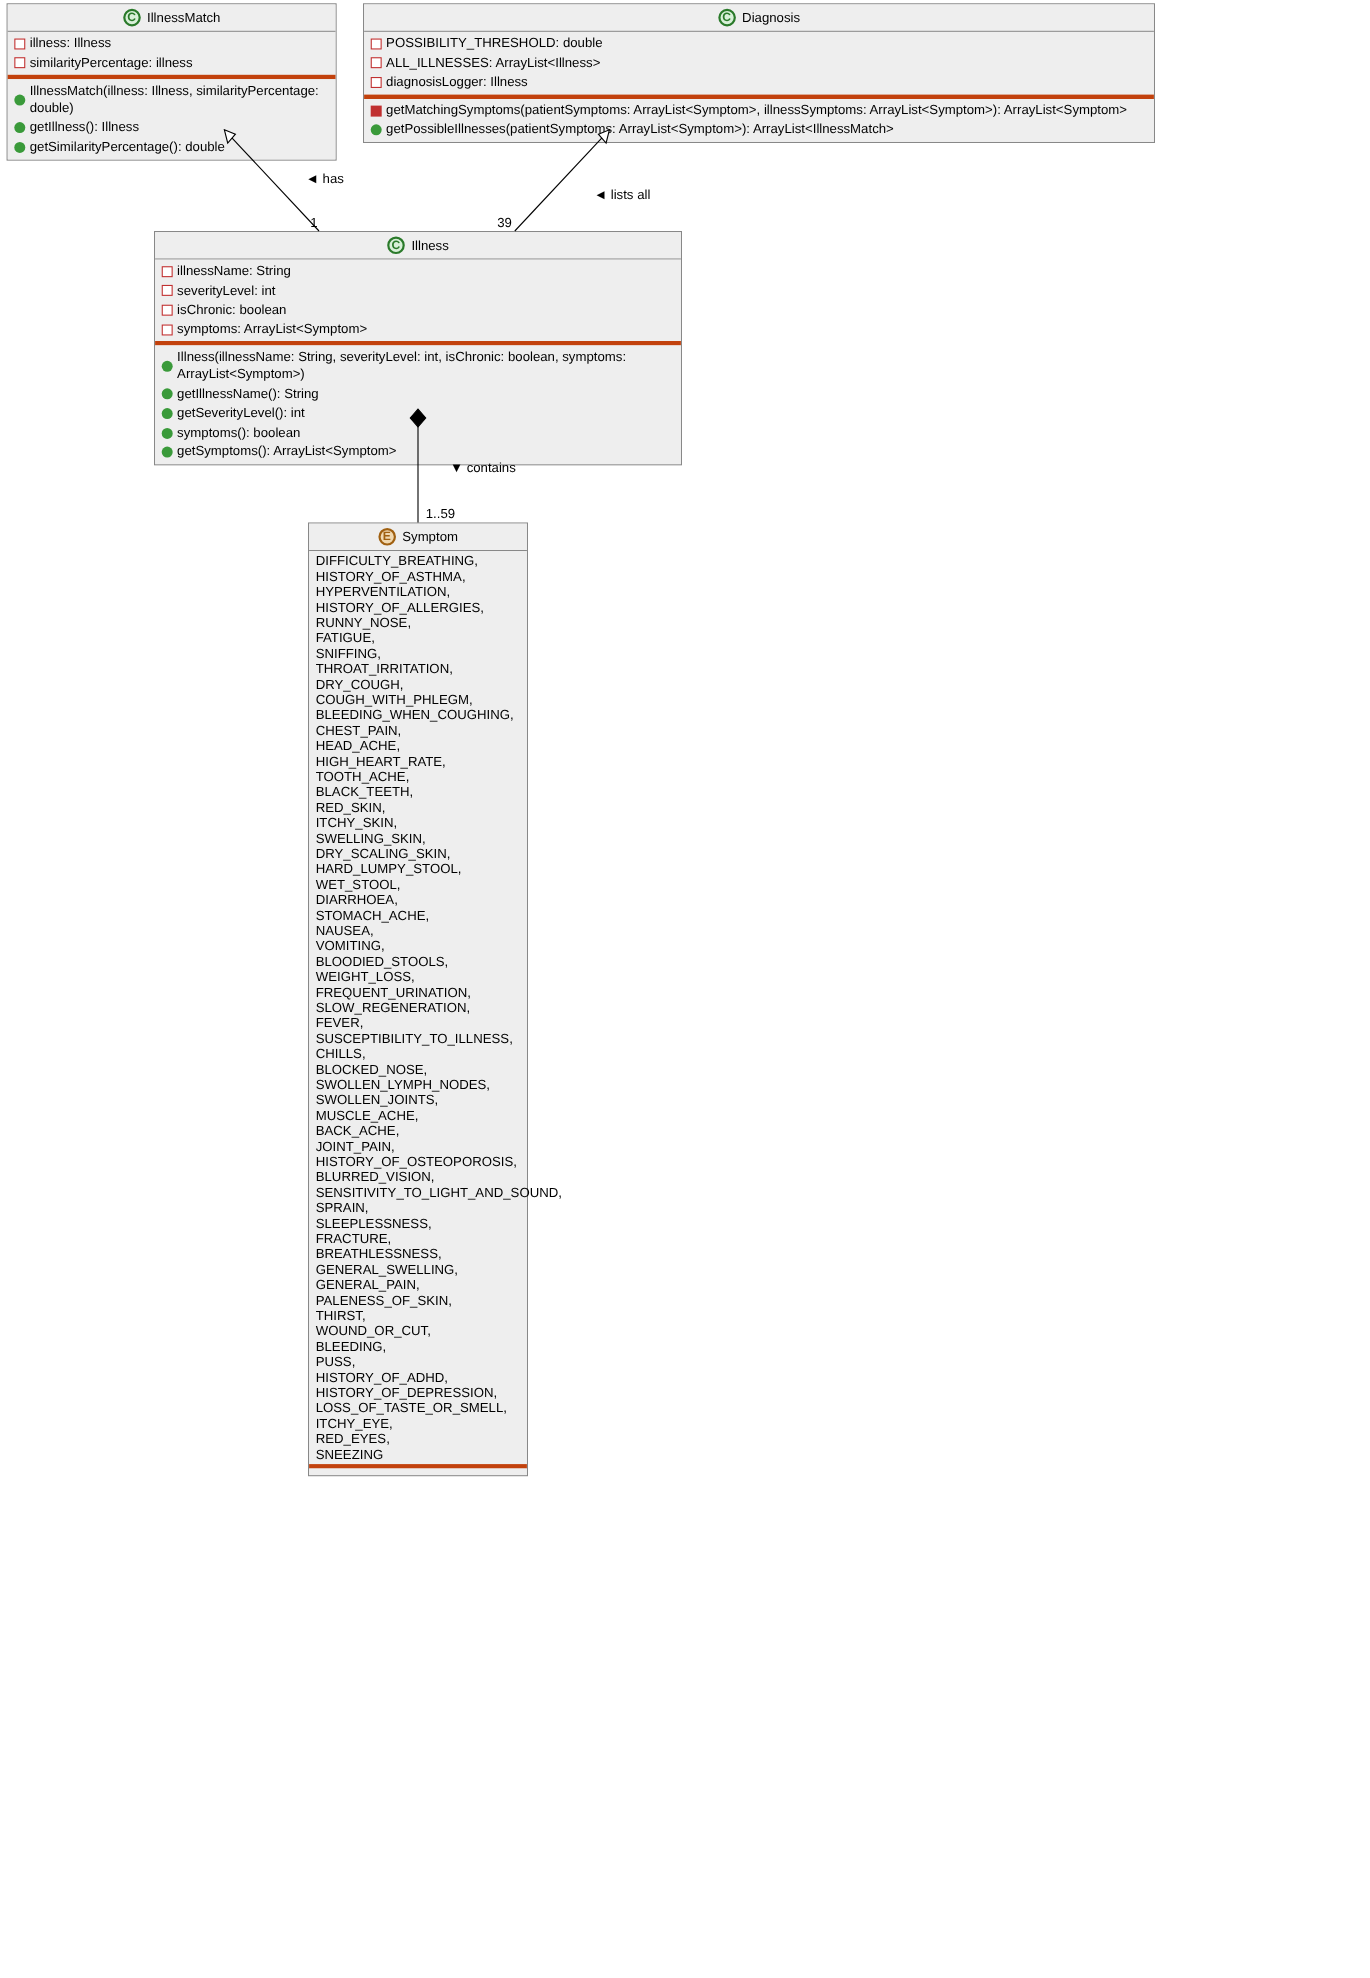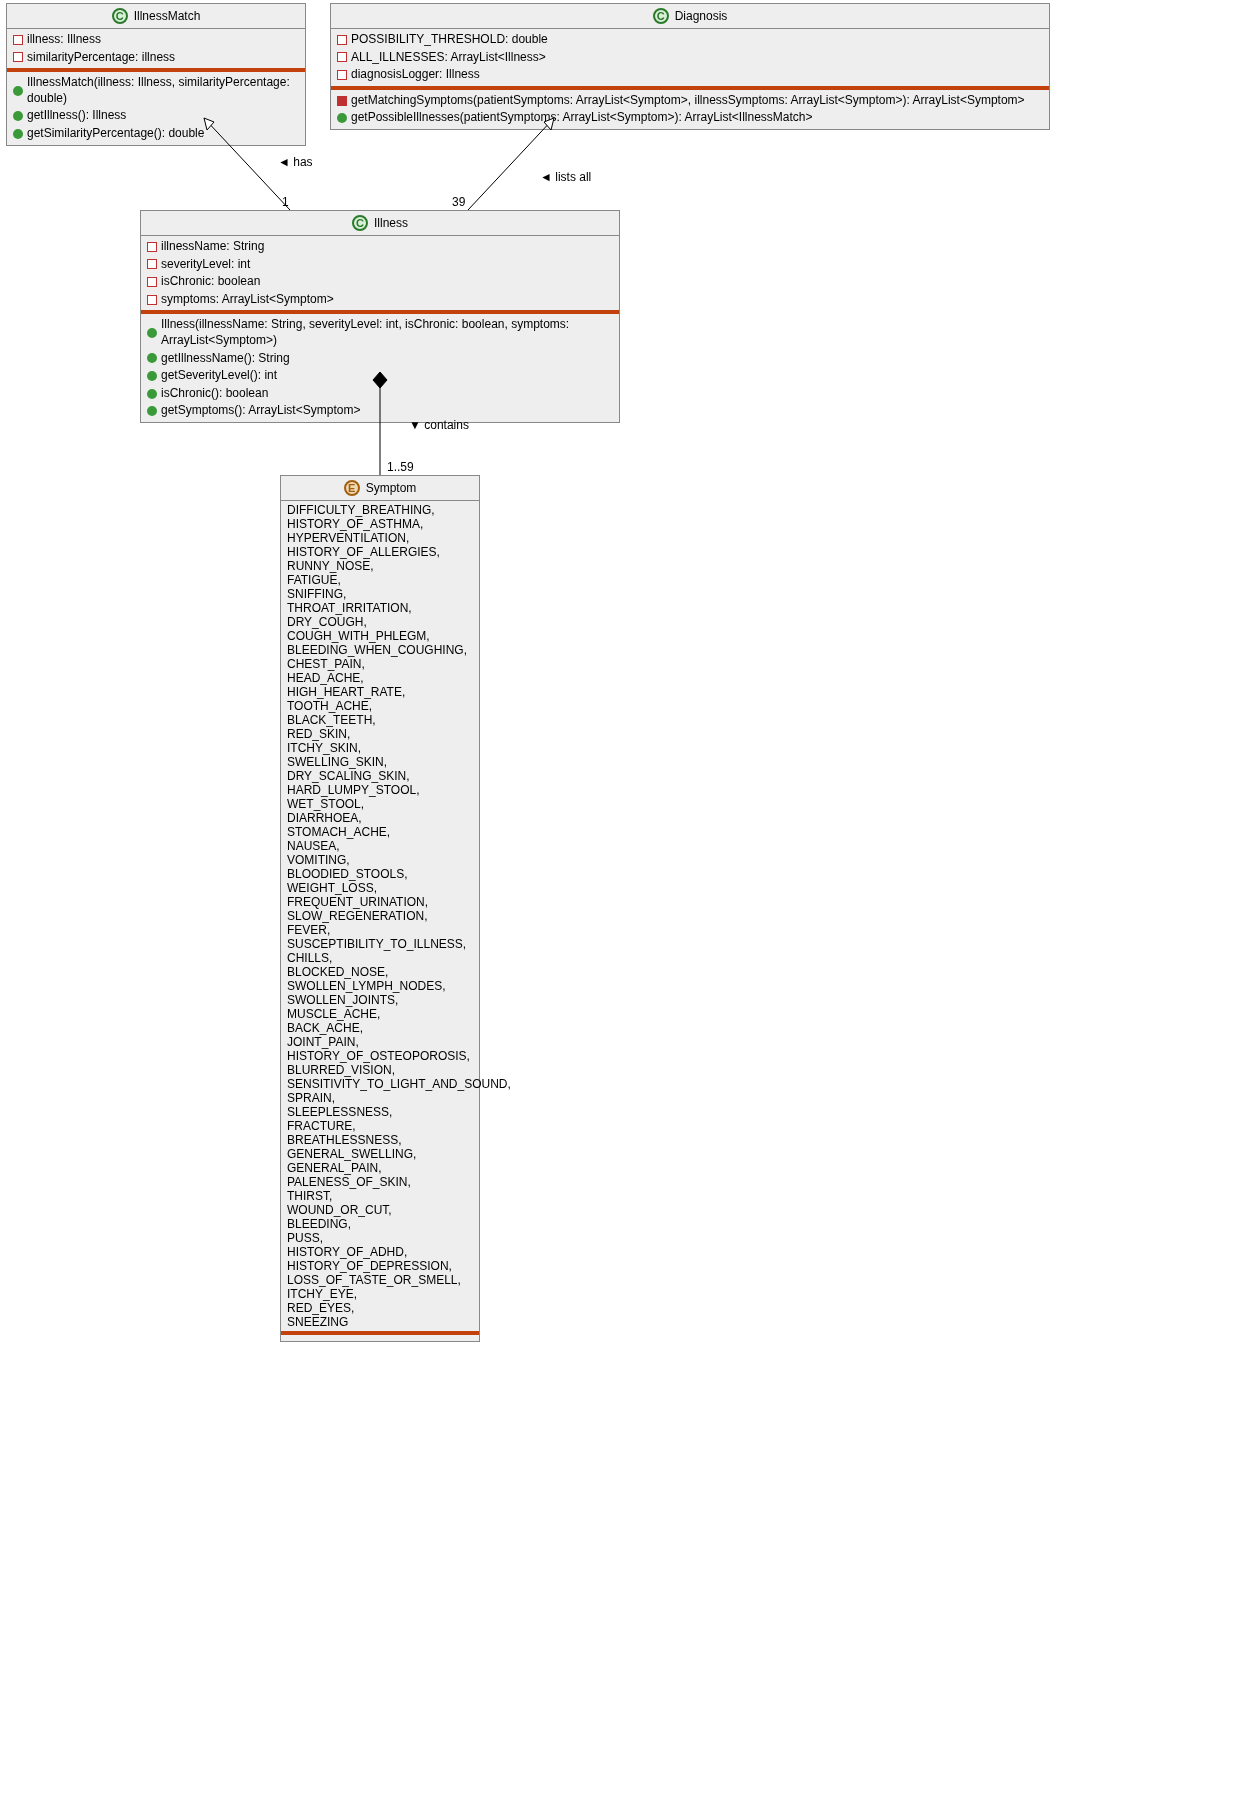--- a/index.html
+++ b/index.html
@@ -189,21 +189,21 @@
     <div class="row">
         <span class="marker public"></span>
         <span>getIllnessName(): String</span>
       </div>
     <div class="row">
         <span class="marker public"></span>
         <span>getSeverityLevel(): int</span>
       </div>
     <div class="row">
         <span class="marker public"></span>
-        <span>isChronic(): boolean</span>
+        <span>symptoms(): boolean</span>
       </div>
     <div class="row">
         <span class="marker public"></span>
         <span>getSymptoms(): ArrayList&lt;Symptom&gt;</span>
       </div>
   </div>
 </div>
 
 <div class="class-box" style="left:280px; top:475px; width:200px;">
   <div class="class-header">

